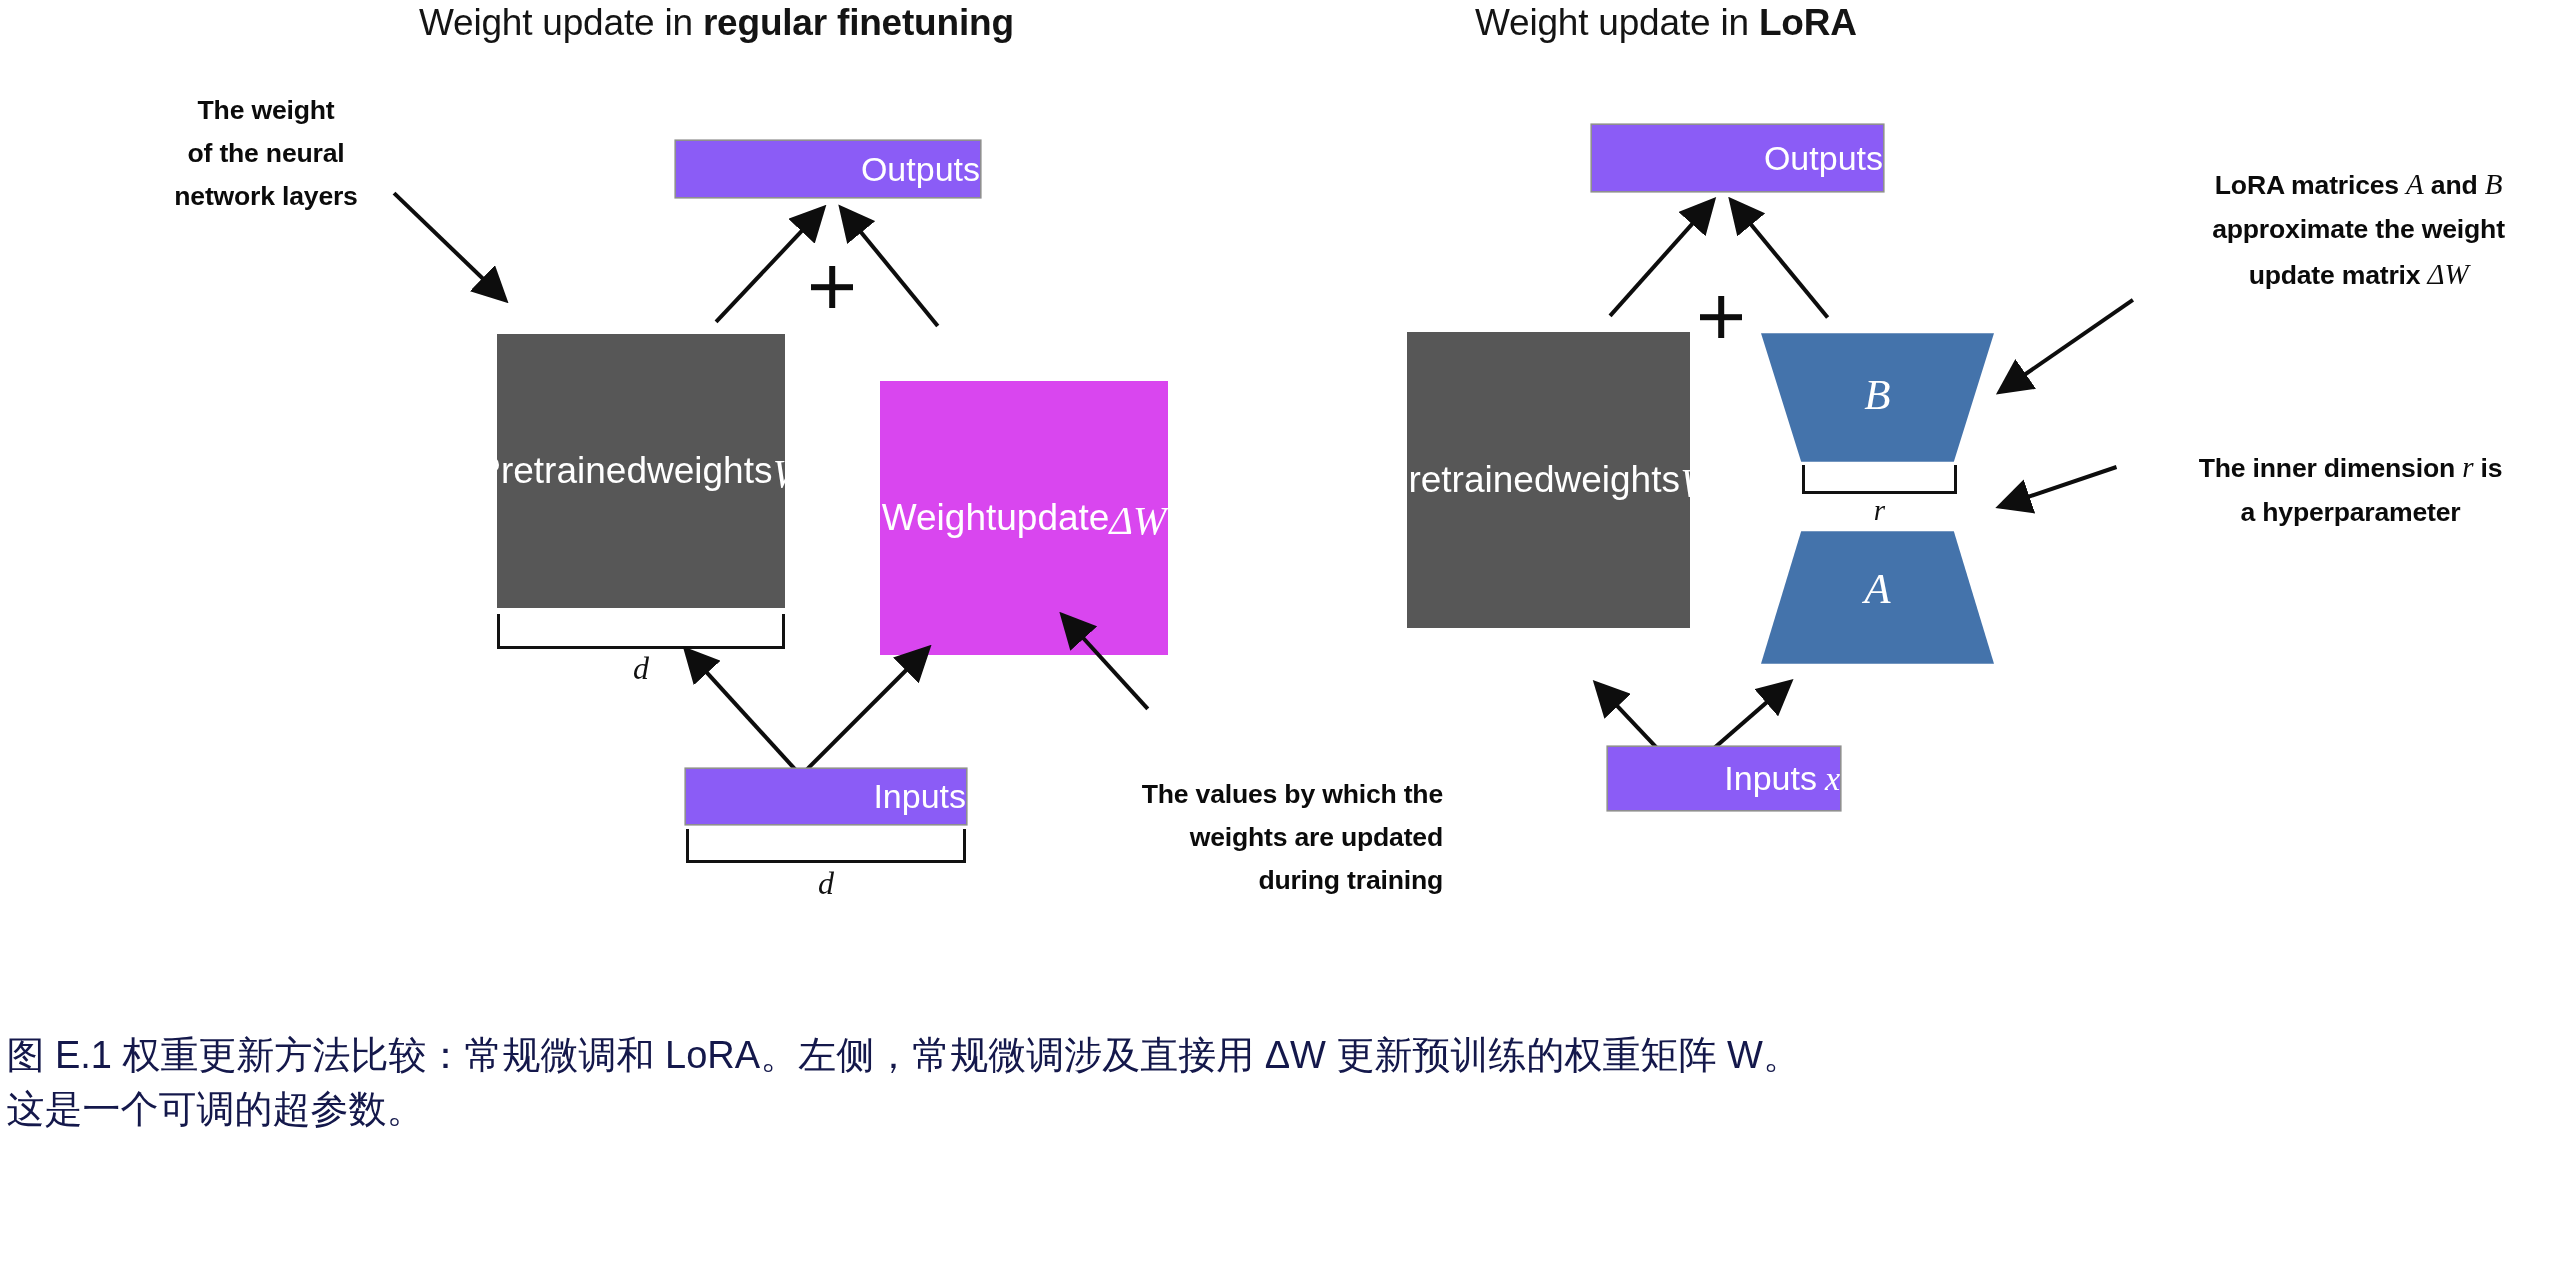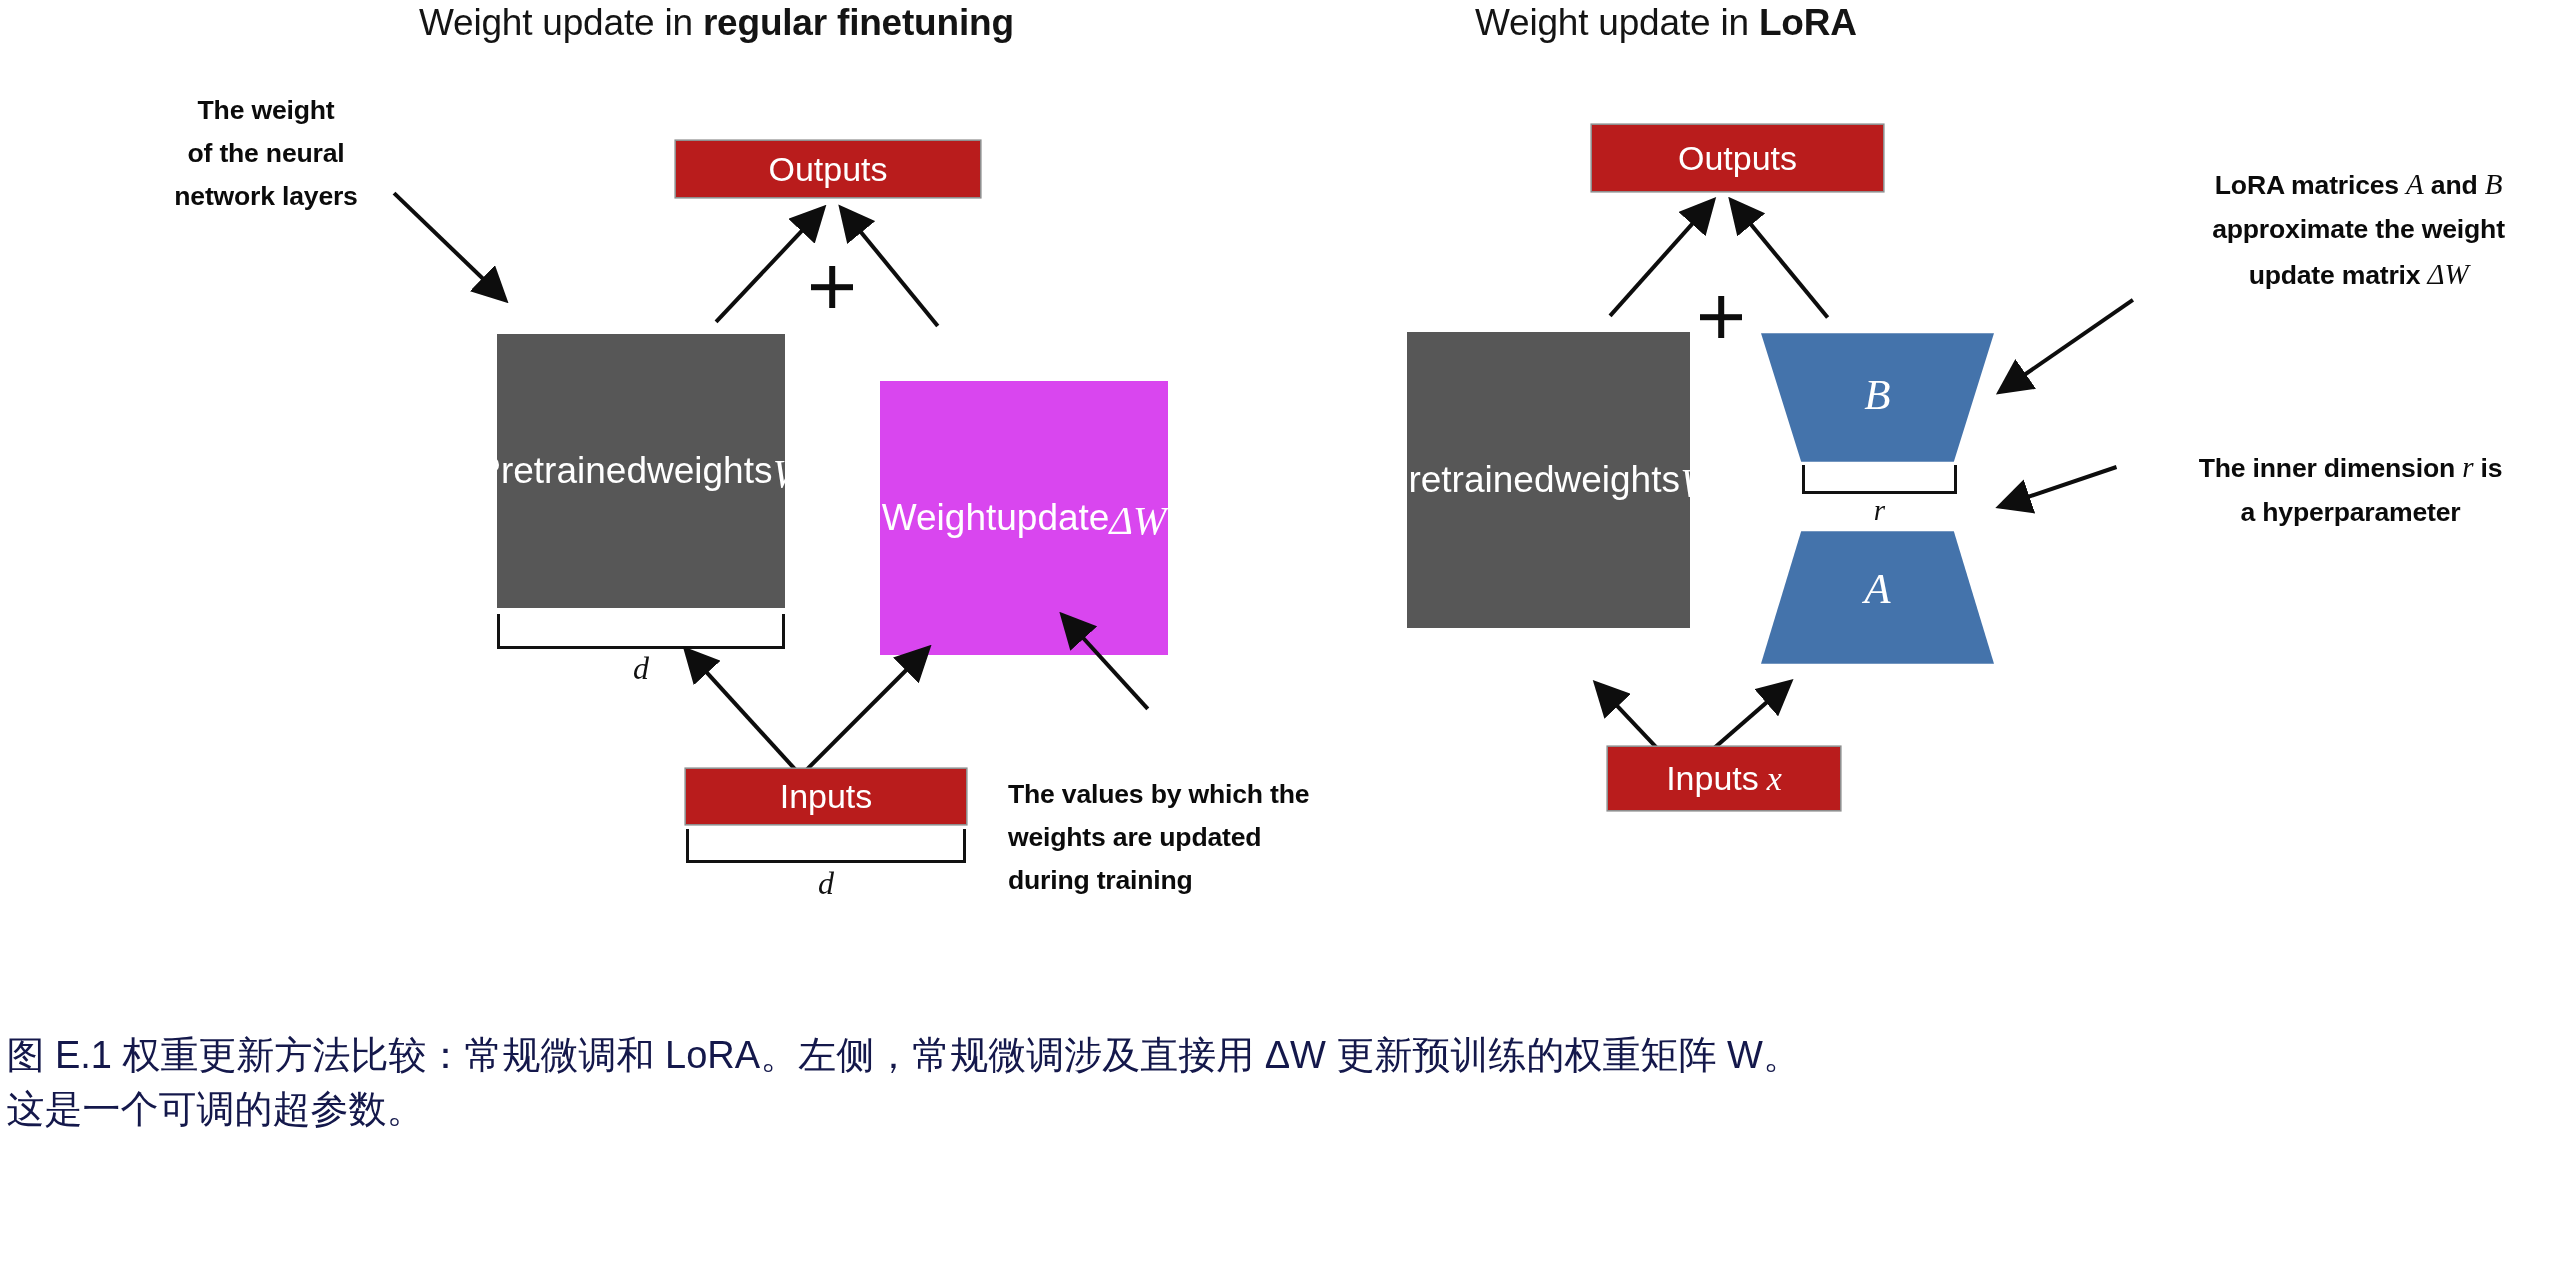--- a/index.html
+++ b/index.html
@@ -7,21 +7,21 @@
        font-family:"Liberation Sans","DejaVu Sans",sans-serif;color:#000;}
 
   .abs{position:absolute;}
 
   
   .panel-title{font-size:37px;font-weight:400;color:#141414;white-space:nowrap;
                letter-spacing:-0.2px;font-family:"Liberation Sans",sans-serif;}
   .panel-title b{font-weight:700;}
 
   
-  .blackbox{background:#b91c1c;display:flex;align-items:center;justify-content:center;
+  .blackbox{background:#8b5cf6;display:flex;align-items:center;justify-content:flex-end;
             color:#ffffff;font-size:34px;font-weight:400;
             box-shadow:0 0 0 1.6px #8f8f8f;}
   .blackbox .ital{font-style:italic;font-family:"Liberation Serif",serif;
                   font-size:34px;padding-left:8px;}
 
   
   .matbox{display:flex;flex-direction:row;align-items:center;justify-content:center;
           color:#ffffff;font-size:37px;line-height:1.08;text-align:center;}
   .grey{background:#575757;}
   .blue{background:#d946ef;margin-top:47px;}
@@ -126,21 +126,21 @@
 
 <svg class="abs" style="left:1047px;top:608px;" width="129" height="113" viewBox="0 0 160 140">
   <defs>
     <marker id="ah4" markerWidth="9" markerHeight="9" refX="7" refY="4.5" orient="auto">
       <path d="M0,0 L9,4.5 L0,9 Z" fill="#0d0d0d"></path>
     </marker>
   </defs>
   <line x1="125" y1="125" x2="22" y2="12" stroke="#0d0d0d" stroke-width="5" marker-end="url(#ah4)"></line>
 </svg>
 
-<div class="abs callout" style="left:1008px;top:773px;width:435px;text-align:left;">
+<div class="abs callout" style="left:1008px;top:773px;width:435px;text-align:right;">
   <div>The values by which the</div>
   <div>weights are updated</div>
   <div>during training</div>
 </div>
 
 <div class="abs panel-title" style="left:1475px;top:1.6px;text-align:center;">
   <span>Weight update in </span><b>LoRA</b>
 </div>
 
 <div class="abs blackbox" style="left:1592px;top:125px;width:291px;height:66px;">

